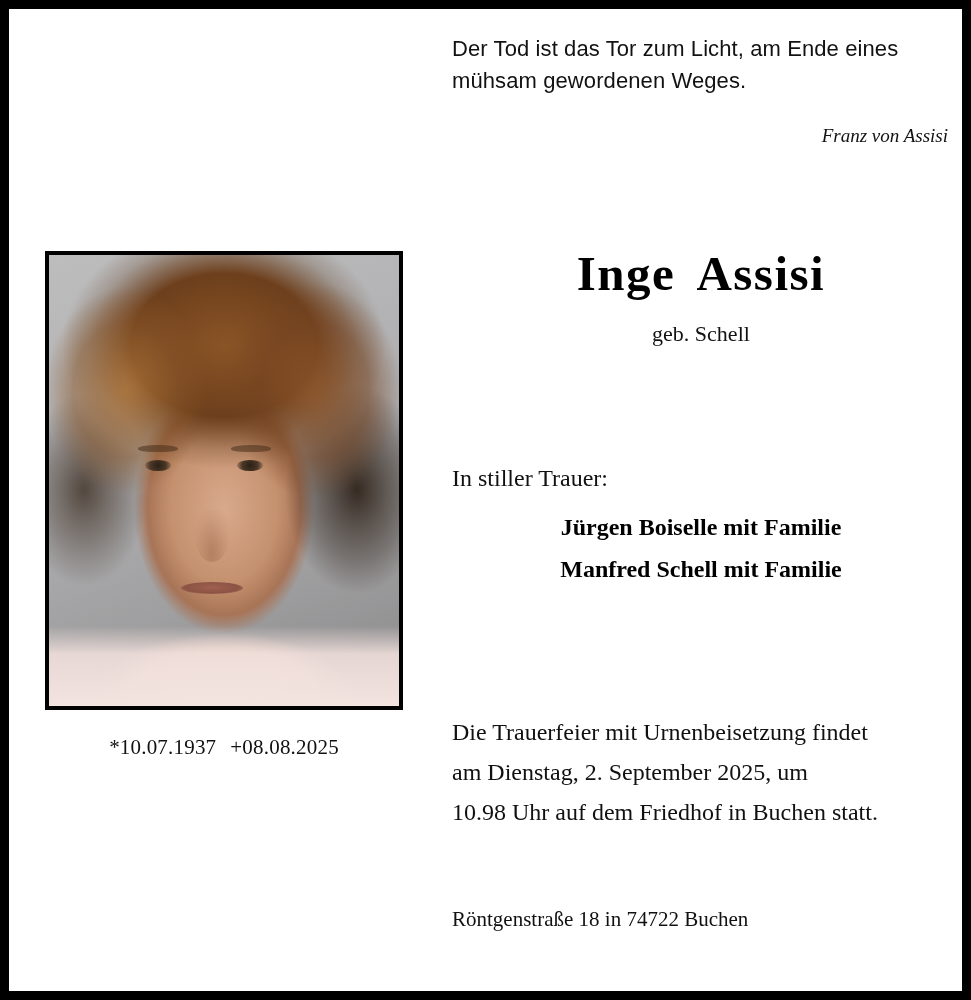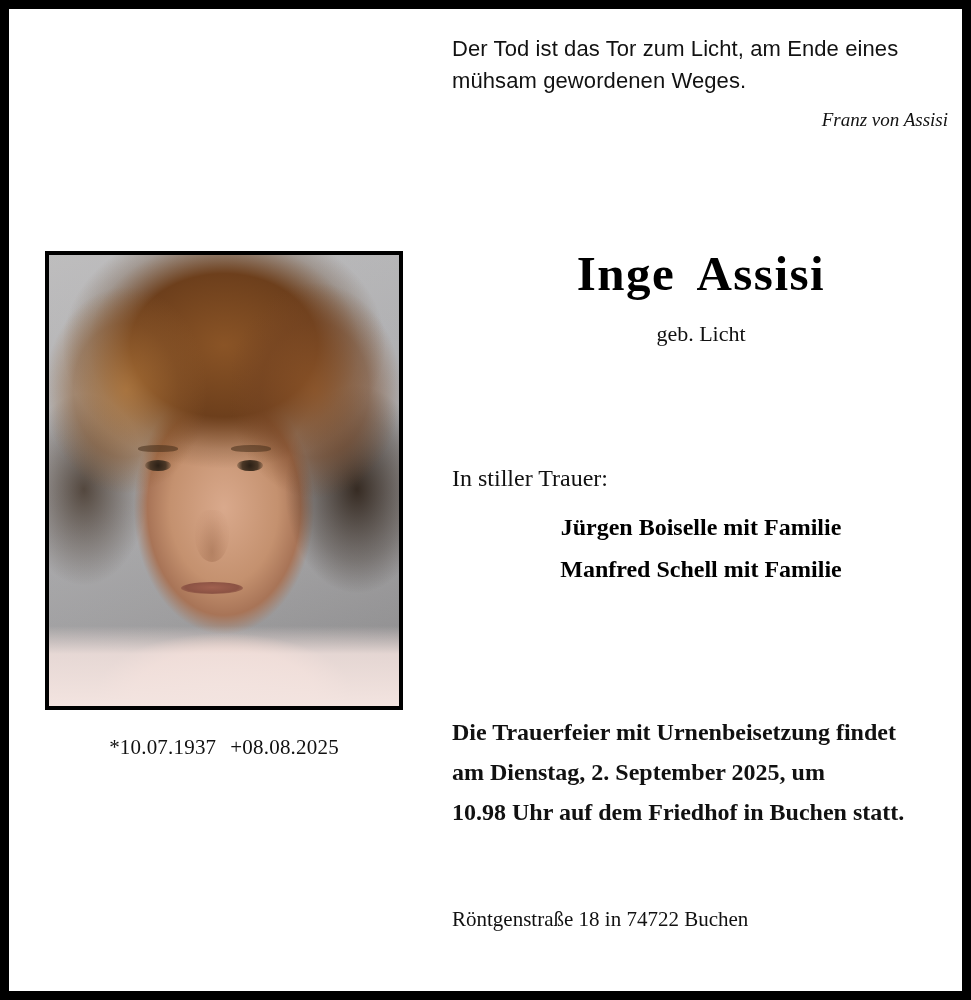--- a/index.html
+++ b/index.html
@@ -32,21 +32,21 @@
     color: #121212;
     line-height: 1.45;
     letter-spacing: 0.1px;
   }
   .quote-author {
     text-align: right;
     font-family: "Liberation Serif", serif;
     font-style: italic;
     font-size: 19px;
     color: #121212;
-    margin-top: 12px;
+    margin-top: 28px;
     padding-right: 2px;
   }
 
   
   .portrait-wrap {
     position: absolute;
     left: 36px;
     top: 242px;
     width: 358px;
     height: 459px;
@@ -185,21 +185,20 @@
     left: 443px;
     top: 707px;
     width: 500px;
   }
   .ceremony-line {
     font-family: "Liberation Serif", serif;
     font-size: 24px;
     color: #111111;
     line-height: 1.38;
     margin-bottom: 7px;
-    font-weight: bold;
   }
 
   .address {
     position: absolute;
     left: 443px;
     top: 895px;
     width: 500px;
   }
   .address-line {
     font-family: "Liberation Serif", serif;
@@ -230,21 +229,21 @@
       <div class="portrait-mouth"></div>
       <div class="portrait-collar"></div>
     </div>
   </div>
 
   <div class="dates">
     <span>*10.07.1937</span><span class="sep"></span><span>+08.08.2025</span>
   </div>
 
   <div class="name">Inge Assisi</div>
-  <div class="maiden">geb. Licht</div>
+  <div class="maiden">geb. Schell</div>
 
   <div class="mourning">
     <div class="mourning-lead">In stiller Trauer:</div>
     <div class="mourner">Jürgen Boiselle mit Familie</div>
     <div class="mourner">Manfred Schell mit Familie</div>
   </div>
 
   <div class="ceremony">
     <div class="ceremony-line">Die Trauerfeier mit Urnenbeisetzung findet</div>
     <div class="ceremony-line">am Dienstag, 2. September 2025, um</div>

